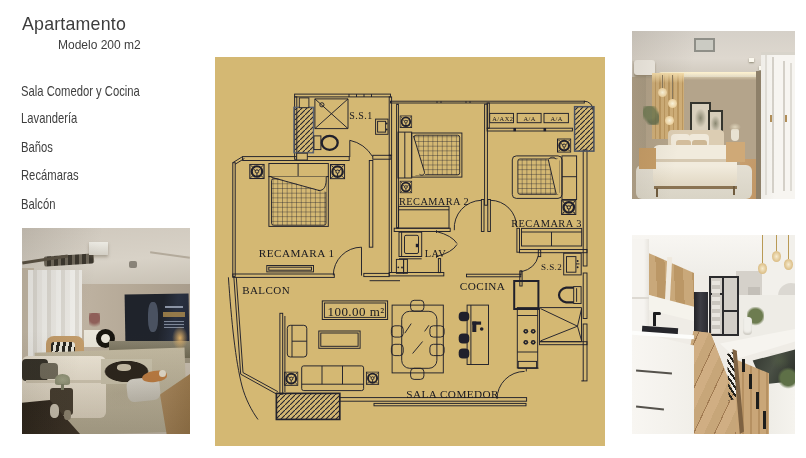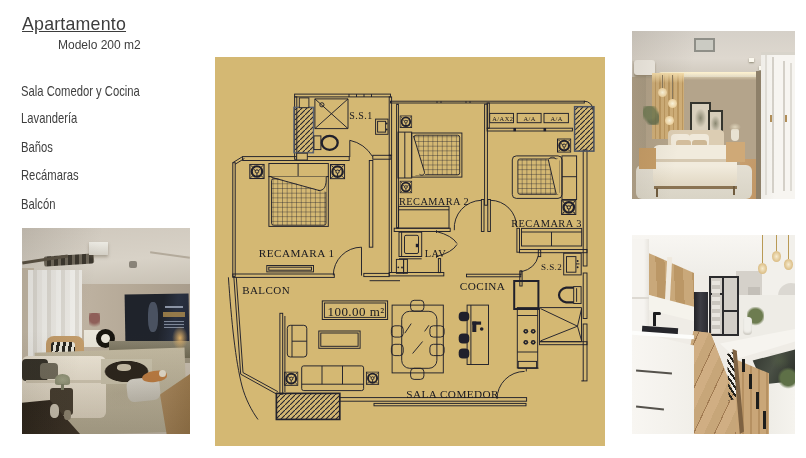--- a/index.html
+++ b/index.html
@@ -1,18 +1,18 @@
 <!DOCTYPE html>
 <html><head>
 <meta charset="utf-8">
 <style>
 html,body{margin:0;padding:0;background:#fff;}
 body{width:806px;height:458px;position:relative;overflow:hidden;font-family:"Liberation Sans",sans-serif;}
 .abs{position:absolute;}
-#title{left:22px;top:16px;font-size:17.8px;color:#3d3d3d;letter-spacing:0.2px;line-height:1;text-decoration:underline;}
+#title{left:22px;top:16px;font-size:17.8px;color:#3d3d3d;letter-spacing:0.2px;line-height:1;}
 #subtitle{left:58px;top:38.5px;font-size:12px;color:#3d3d3d;line-height:1;}
 .menu{left:21px;font-size:15px;color:#3e3e3e;line-height:1;transform:scaleX(0.75);transform-origin:0 0;}
 .photo{overflow:hidden;}
 </style>
 </head>
 <body>
 
 <div class="abs" id="title">Apartamento</div>
 
 <div class="abs" id="subtitle">Modelo 200 m2</div>

